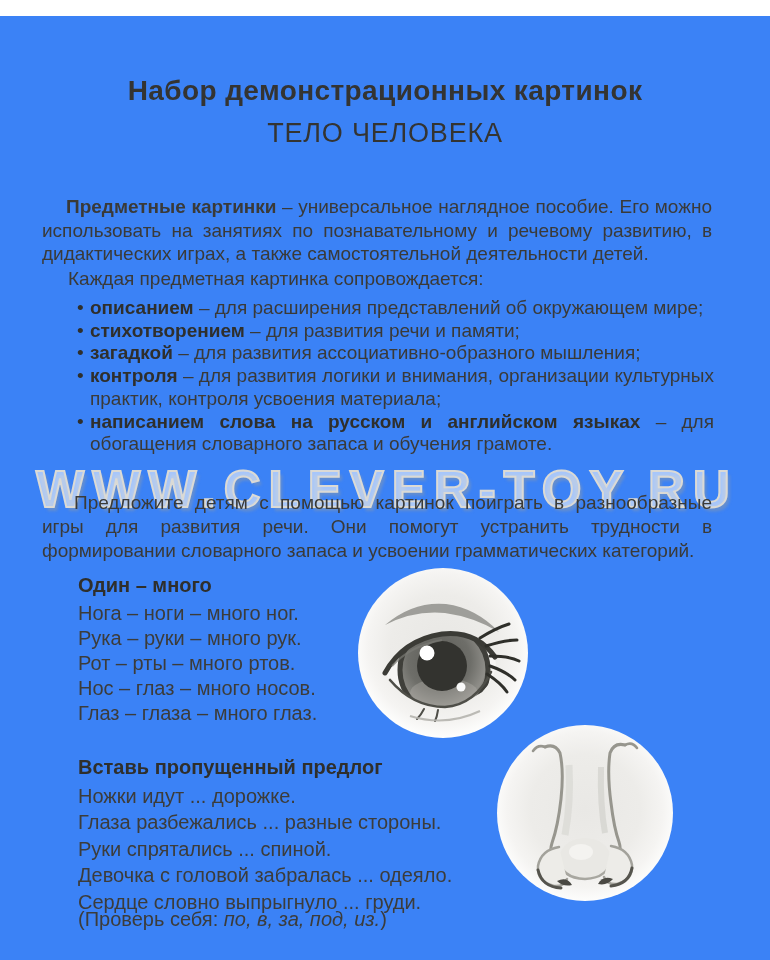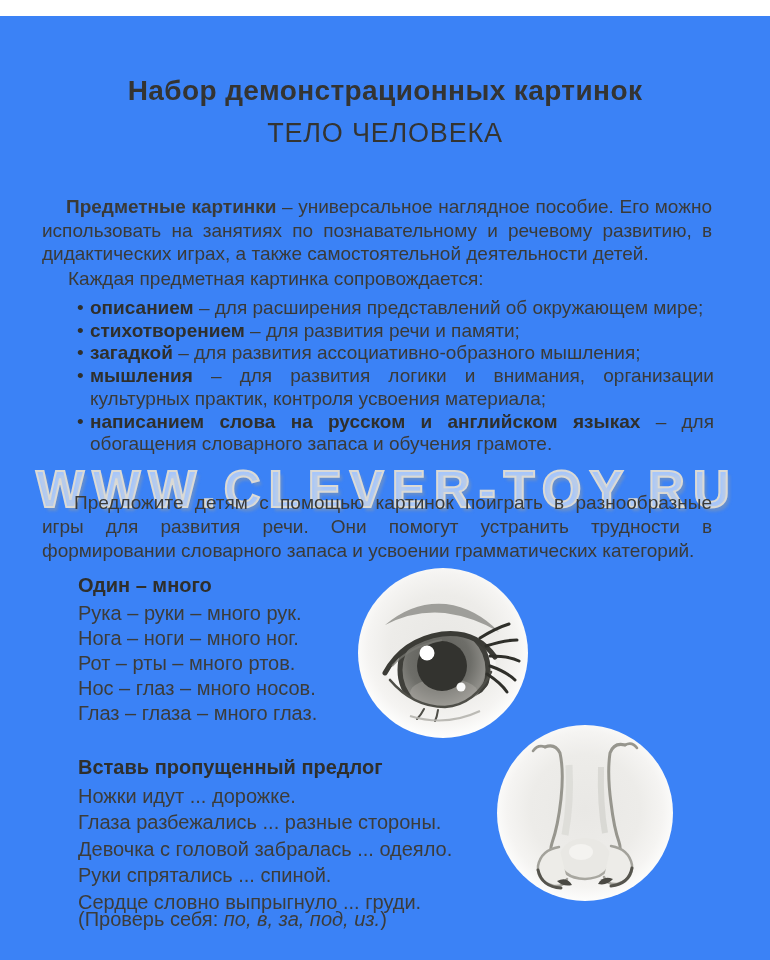--- a/index.html
+++ b/index.html
@@ -78,43 +78,43 @@
   </div>
 
   <p class="para" id="para-intro"><span class="lead-bold">Предметные картинки</span><span> – универсальное наглядное пособие. Его можно использовать на занятиях по познавательному и речевому развитию, в дидактических играх, а также самостоятельной деятельности детей.</span></p>
 
   <div id="features-intro">Каждая предметная картинка сопровождается:</div>
 
   <div class="bullets">
     <div class="bullet-item"><span class="bullet-dot">•</span><span class="term">описанием</span><span> – для расширения представлений об окружающем мире;</span></div>
     <div class="bullet-item"><span class="bullet-dot">•</span><span class="term">стихотворением</span><span> – для развития речи и памяти;</span></div>
     <div class="bullet-item"><span class="bullet-dot">•</span><span class="term">загадкой</span><span> – для развития ассоциативно-образного мышления;</span></div>
-    <div class="bullet-item"><span class="bullet-dot">•</span><span class="term">мышления</span><span> – для развития логики и внимания, организации культурных практик, контроля усвоения материала;</span></div>
+    <div class="bullet-item"><span class="bullet-dot">•</span><span class="term">контроля</span><span> – для развития логики и внимания, организации культурных практик, контроля усвоения материала;</span></div>
     <div class="bullet-item"><span class="bullet-dot">•</span><span class="term">написанием слова на русском и английском языках</span><span> – для обогащения словарного запаса и обучения грамоте.</span></div>
   </div>
 
   <div class="watermark">WWW.CLEVER-TOY.RU</div>
 
   <p class="para" id="para-games">Предложите детям с помощью картинок поиграть в разнообразные игры для развития речи. Они помогут устранить трудности в формировании словарного запаса и усвоении грамматических категорий.</p>
 
   <div class="section-heading" id="heading-one-many">Один – много</div>
   <div class="word-list" id="list-one-many">
+    <div>Нога – ноги – много ног.</div>
     <div>Рука – руки – много рук.</div>
-    <div>Нога – ноги – много ног.</div>
     <div>Рот – рты – много ртов.</div>
     <div>Нос – глаз – много носов.</div>
     <div>Глаз – глаза – много глаз.</div>
   </div>
 
   <div class="section-heading" id="heading-prep">Вставь пропущенный предлог</div>
   <div class="word-list" id="list-prep">
     <div>Ножки идут ... дорожке.</div>
     <div>Глаза разбежались ... разные стороны.</div>
+    <div>Руки спрятались ... спиной.</div>
     <div>Девочка с головой забралась ... одеяло.</div>
-    <div>Руки спрятались ... спиной.</div>
     <div>Сердце словно выпрыгнуло ... груди.</div>
   </div>
 
   <div id="check-line"><span>(Проверь себя: </span><span class="ital">по, в, за, под, из.</span><span>)</span></div>
 
   <div class="illus" id="eye-illus">
     <svg width="170" height="170" viewBox="0 0 170 170">
       <defs>
         <radialGradient id="gEyeBg" cx="50%" cy="47%" r="52%">
           <stop offset="0%" stop-color="#e8e7e4"></stop>

